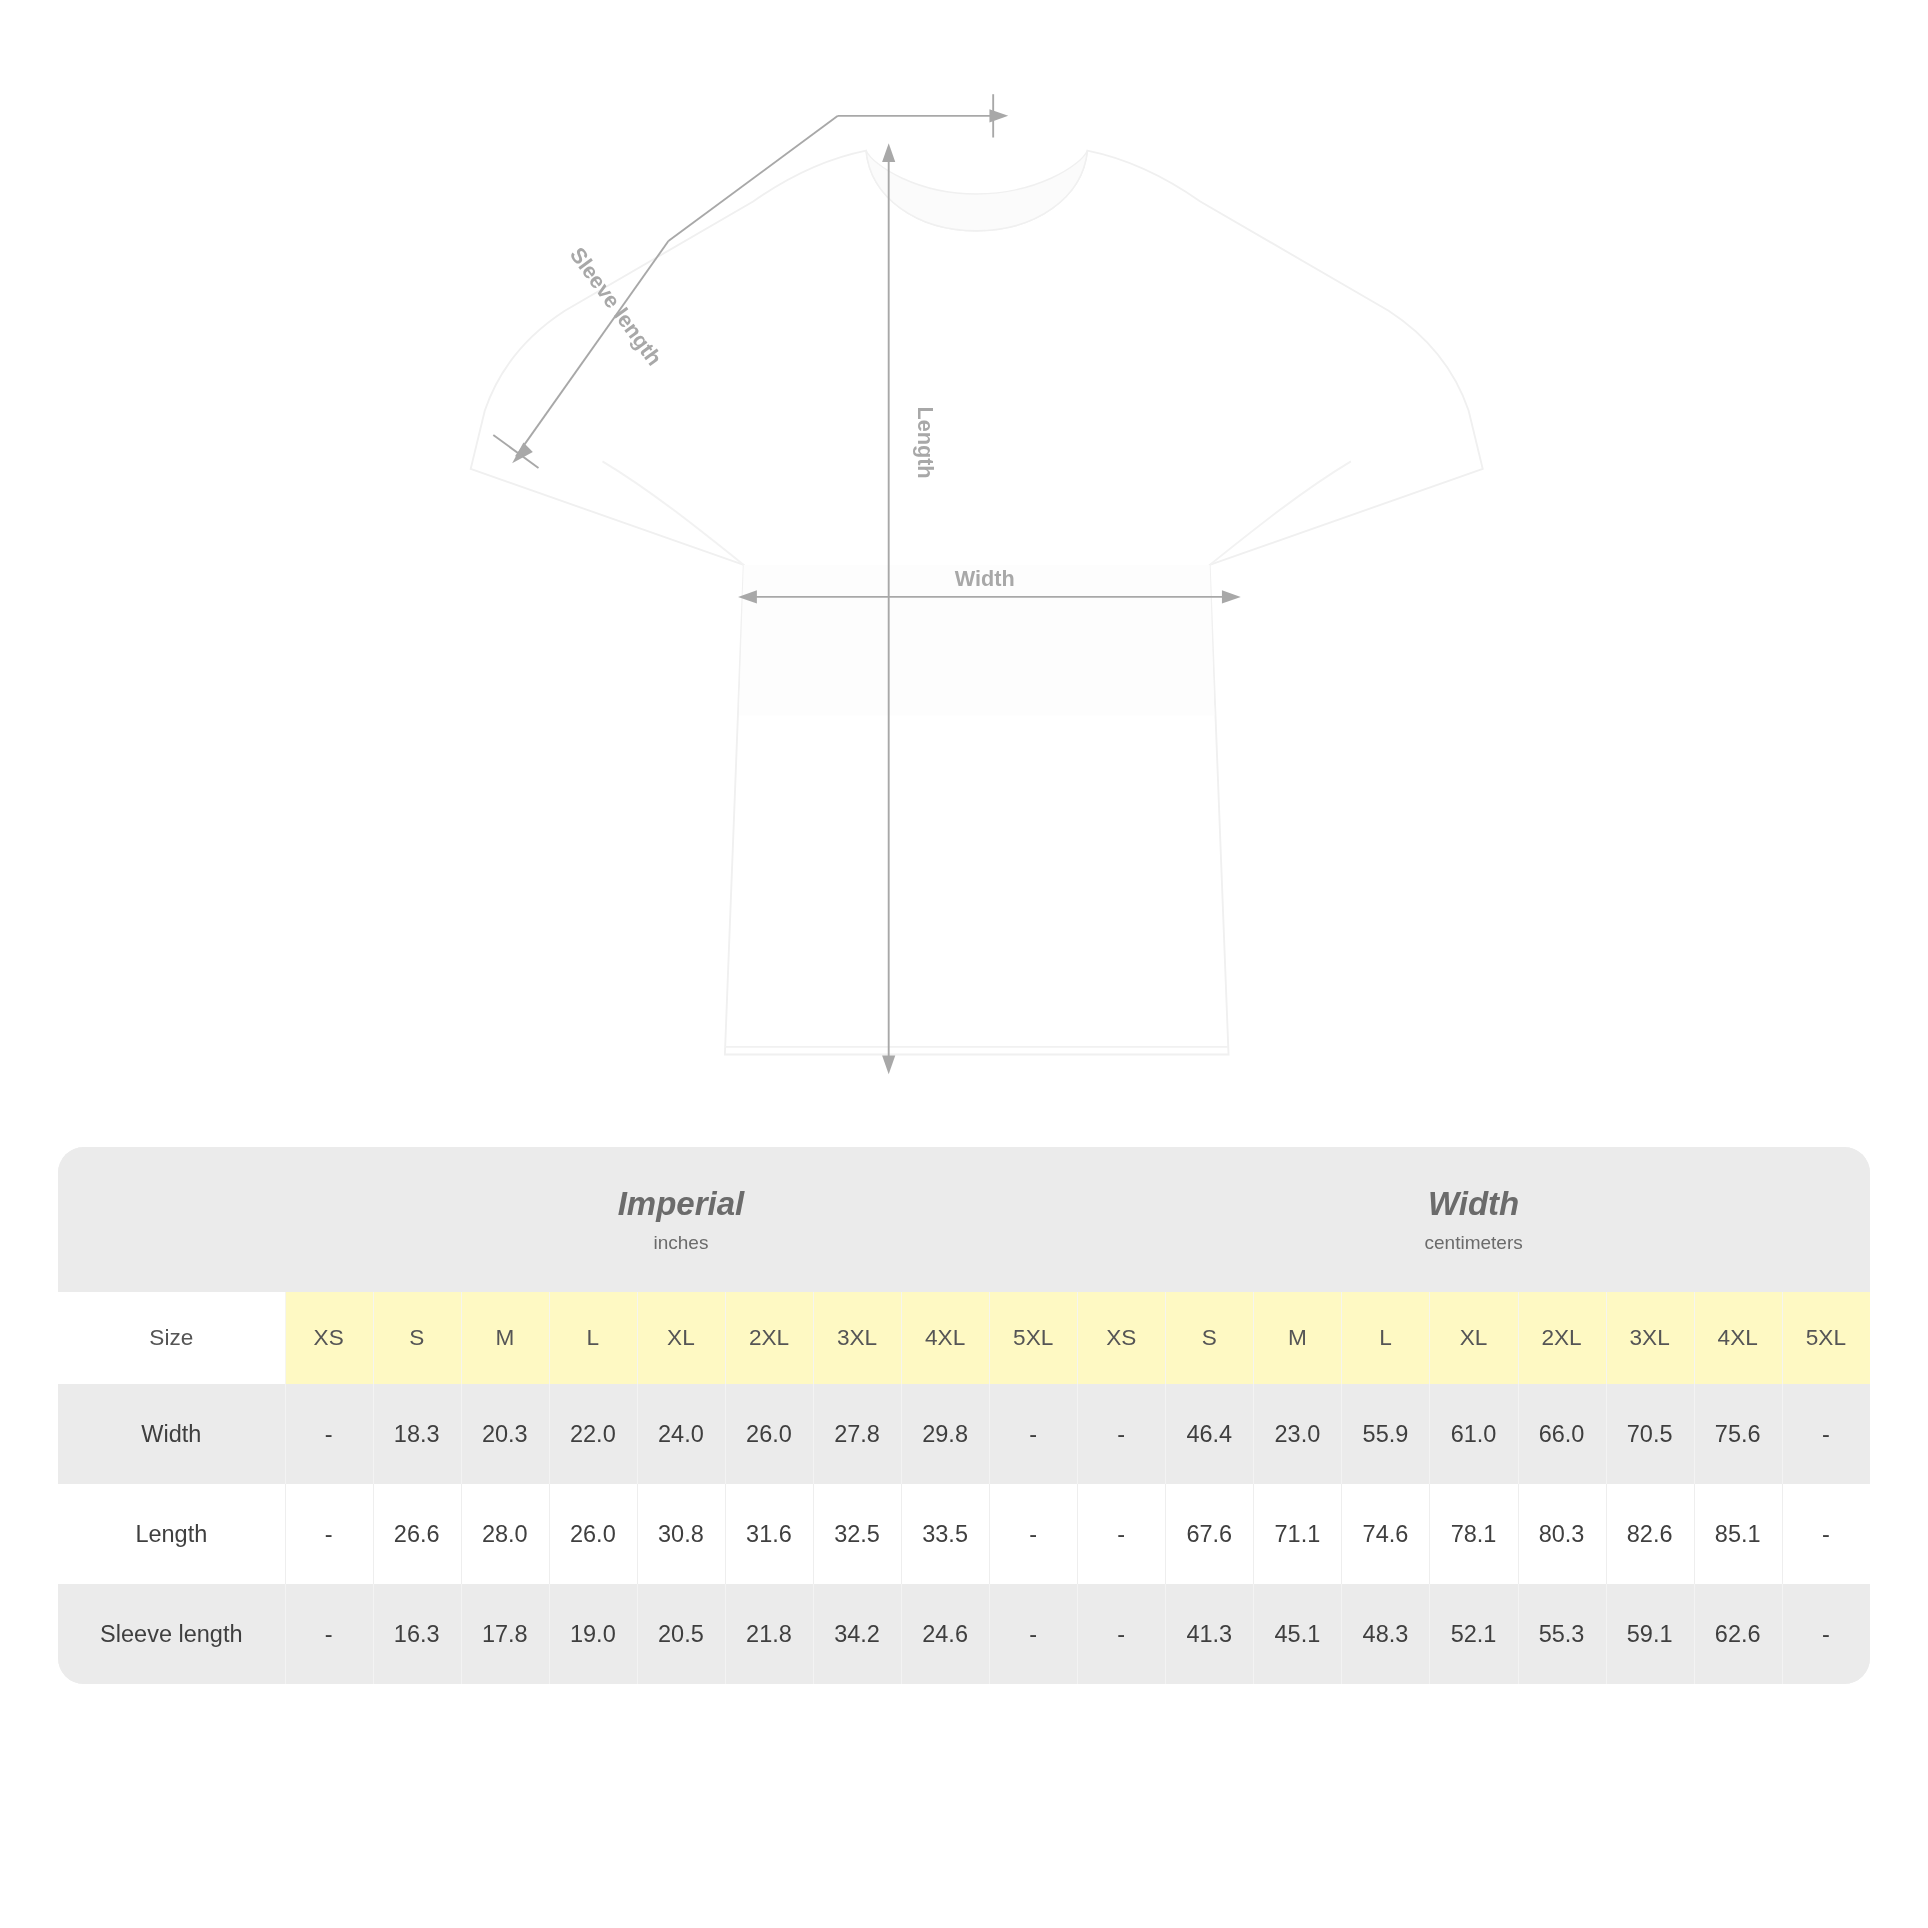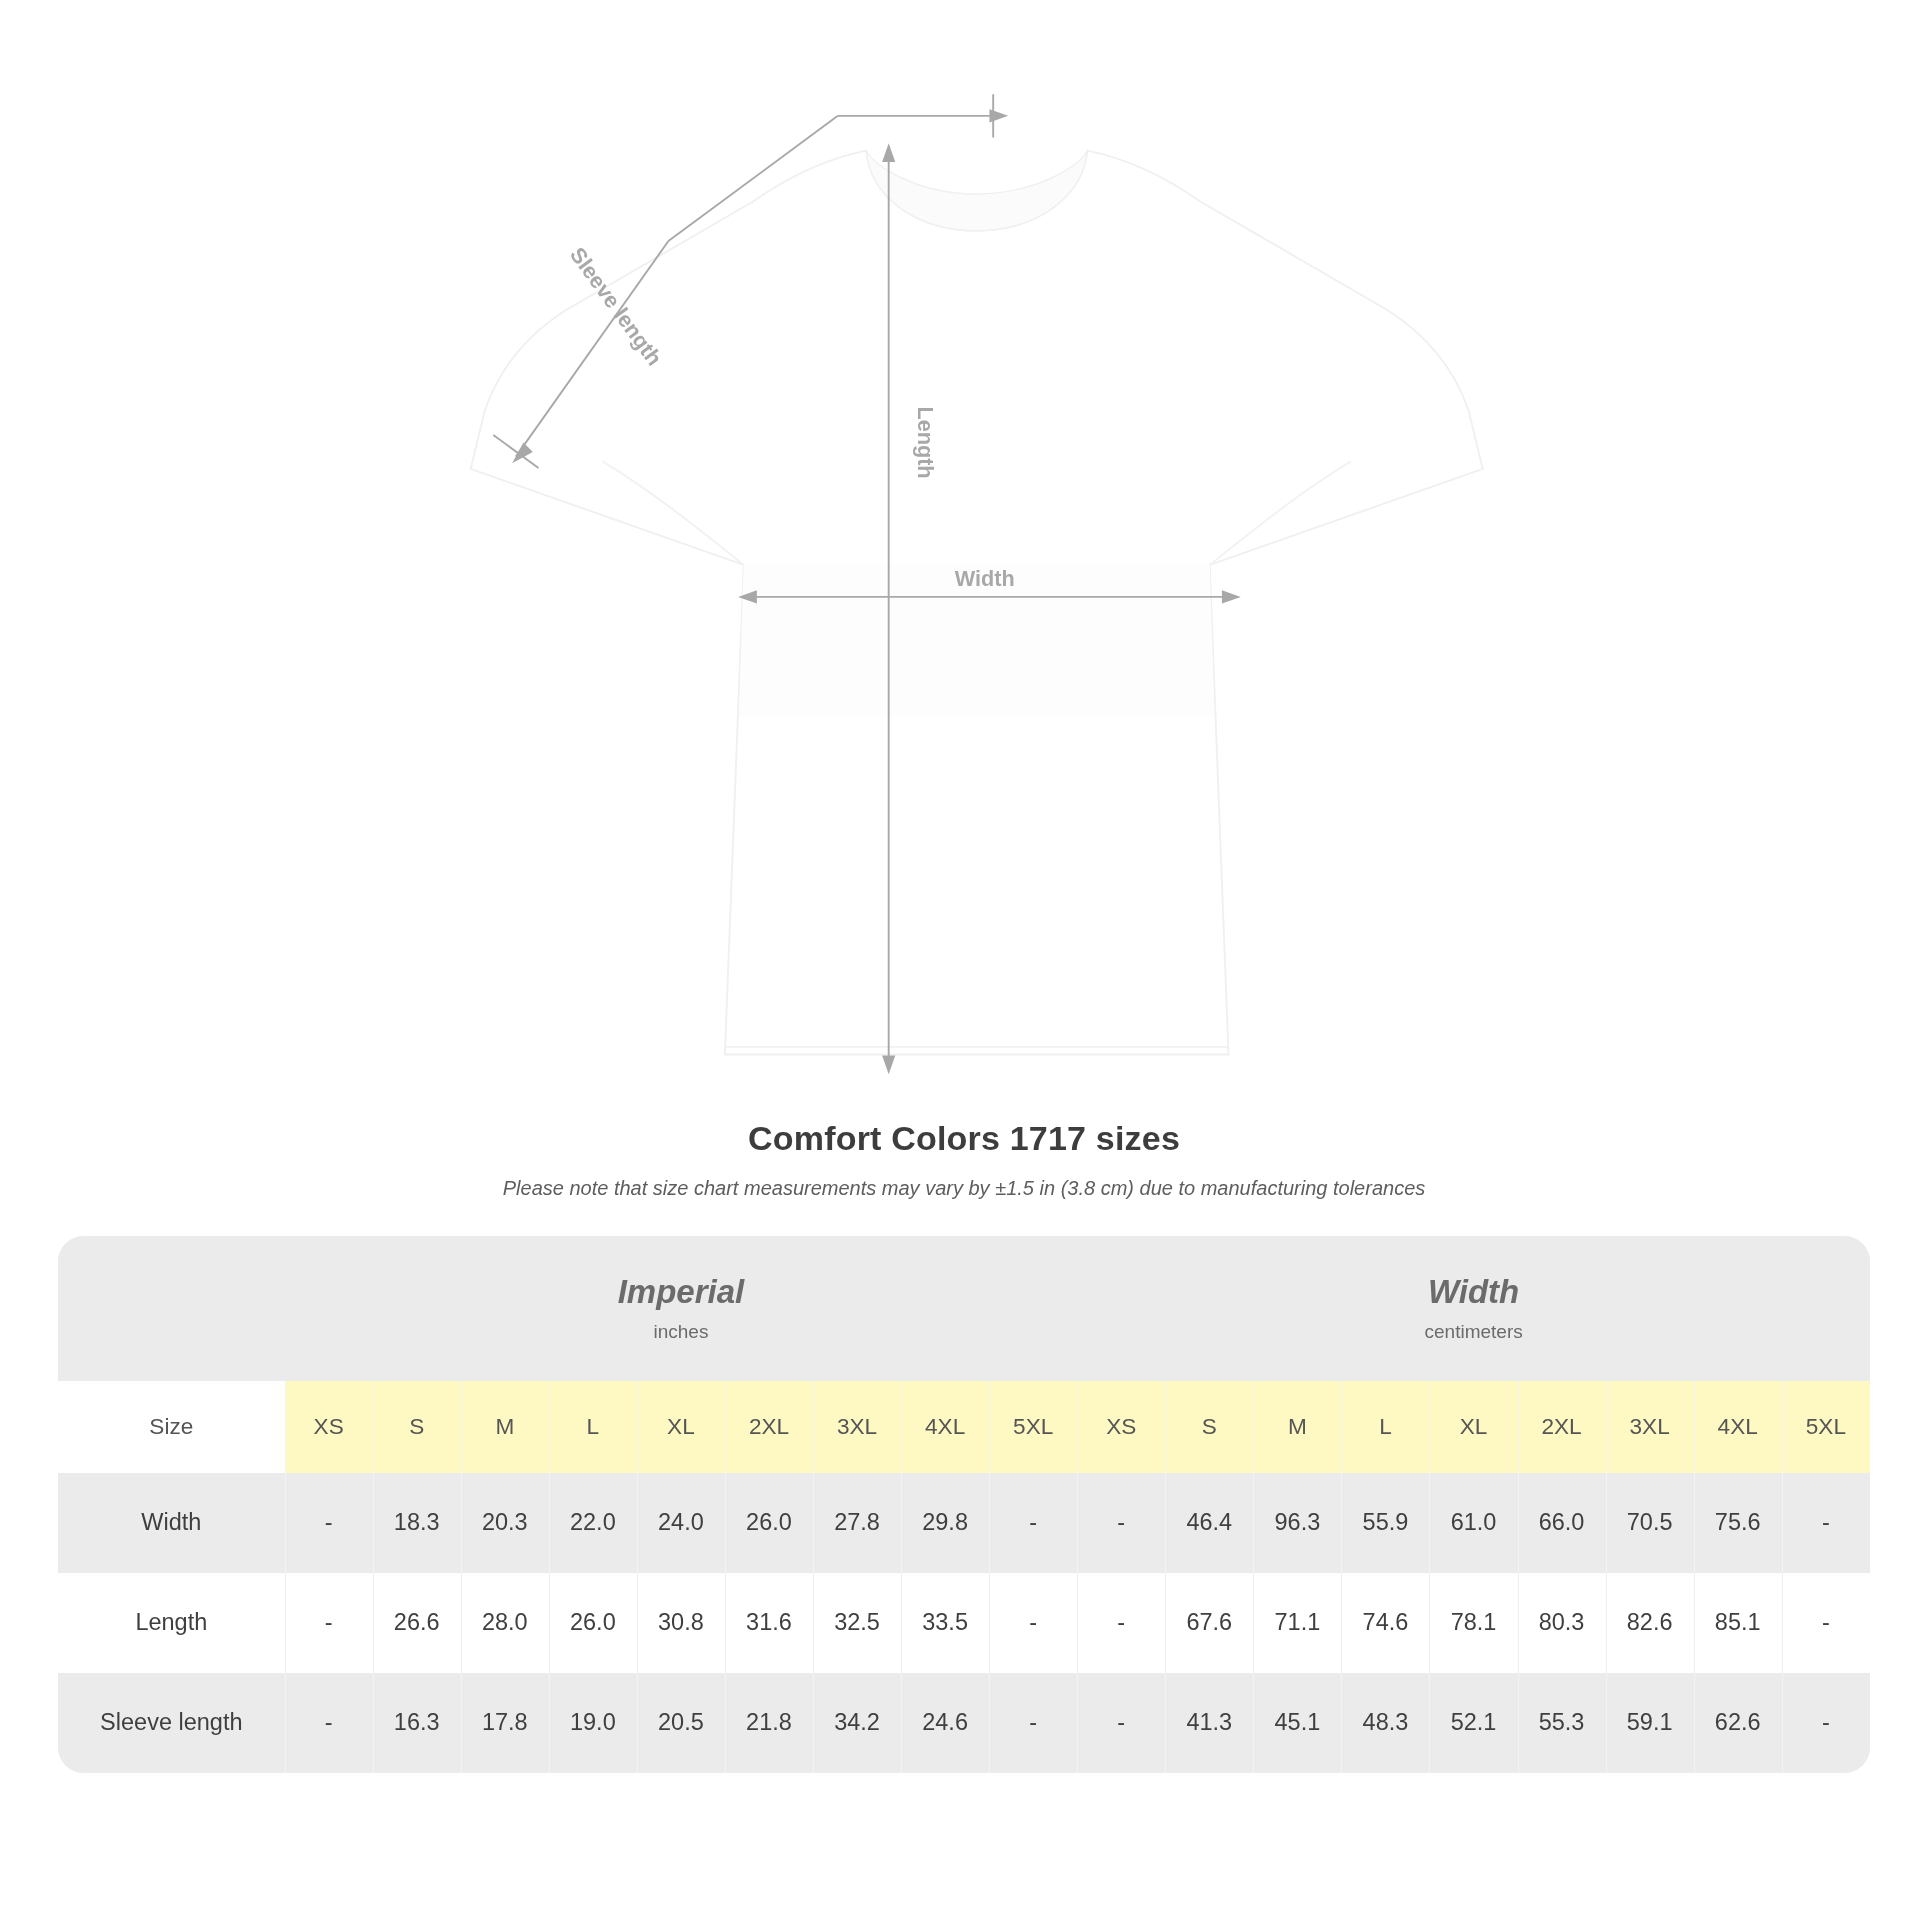--- a/index.html
+++ b/index.html
@@ -194,24 +194,20 @@
         <line x1="710" y1="256" x2="548" y2="485"></line>
         <line x1="1055" y1="100" x2="1055" y2="146"></line>
         <polygon points="1049,123 1029,116 1029,130" fill="#a8a8a8" stroke="none" transform="translate(22,0)"></polygon>
         <polygon points="544,492 556,470 566,480" fill="#a8a8a8" stroke="none"></polygon>
         <line x1="524" y1="462" x2="572" y2="497"></line>
       </g>
       <text class="dim-label" transform="rotate(54 648 330)" x="648" y="330" text-anchor="middle">Sleeve length</text>
     </svg>
   </div>
 
-  <div class="heading-block">
-    <div class="chart-title">Comfort Colors 1717 sizes</div>
-    <div class="chart-note">Please note that size chart measurements may vary by ±1.5 in (3.8 cm) due to manufacturing tolerances</div>
-  </div>
 
   <div class="table-wrap">
     <table class="size-table">
       <colgroup>
         <col class="col-label">
         <col class="col-size">
           <col class="col-size">
           <col class="col-size">
           <col class="col-size">
           <col class="col-size">
@@ -268,21 +264,21 @@
             <td>18.3</td>
             <td>20.3</td>
             <td>22.0</td>
             <td>24.0</td>
             <td>26.0</td>
             <td>27.8</td>
             <td>29.8</td>
             <td>-</td>
             <td>-</td>
             <td>46.4</td>
-            <td>96.3</td>
+            <td>23.0</td>
             <td>55.9</td>
             <td>61.0</td>
             <td>66.0</td>
             <td>70.5</td>
             <td>75.6</td>
             <td>-</td>
           </tr>
           <tr class="data-row plain">
             <td class="row-label">Length</td>
             <td>-</td>

